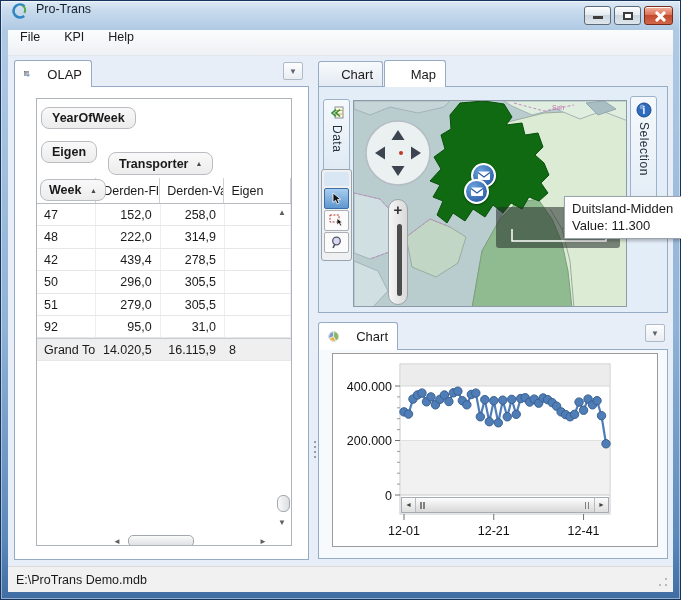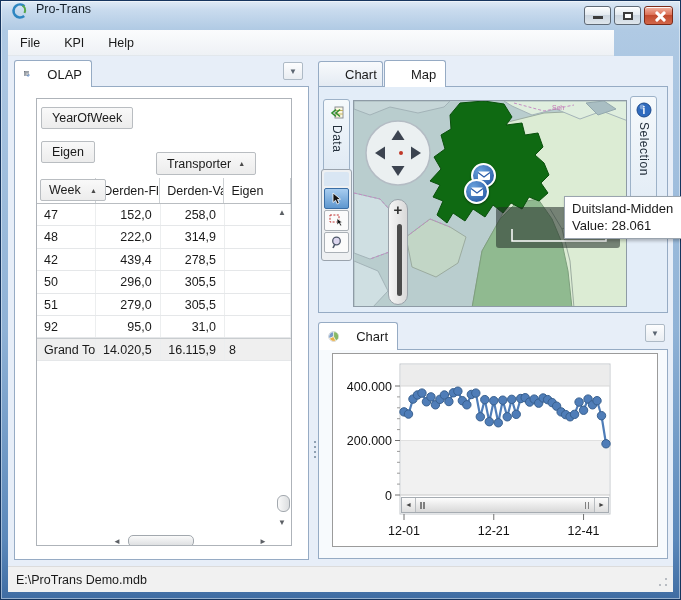--- a/index.html
+++ b/index.html
@@ -19,55 +19,55 @@
   .winbtn.max { left:614px; width:27px; }
   .winbtn.close { left:644px; width:29px; border-color:#7c2a18;
     background:linear-gradient(180deg,#f2b4a2,#dd7258 45%,#c24a2e 50%,#d2674a); }
   .glyph-min { position:absolute; left:8px; bottom:5px; width:10px; height:3px; background:#3c3c3c; }
   .glyph-max { position:absolute; left:8px; top:5px; width:10px; height:8px; border:2px solid #3c3c3c; background:#fff; }
   .glyph-close { position:absolute; left:9px; top:4px; width:11px; height:11px; }
   .glyph-close::before, .glyph-close::after { content:""; position:absolute; left:4.5px; top:-1px; width:3px; height:13px; background:#fff; border-radius:1px; }
   .glyph-close::before { transform:rotate(45deg);} .glyph-close::after { transform:rotate(-45deg);}
 
   
-  .menubar { position:absolute; left:8px; top:30px; width:606px; height:26px;
-    background:linear-gradient(180deg,#fbfcfd,#eef1f5); border-bottom:1px solid #e2e7ec; display:flex; align-items:center; }
+  .menubar { position:absolute; left:8px; top:30px; width:665px; height:26px;
+    background:linear-gradient(180deg,#fbfcfd,#eef1f5); border-bottom:1px solid #e2e7ec; display:flex; align-items:flex-start; }
   .menu-item { padding:0 12px; font-size:12.5px; }
   .client { position:absolute; left:8px; top:56px; width:665px; height:510px; background:#e7eef8; }
   .statusbar { position:absolute; left:8px; top:566px; width:665px; height:26px; background:#f1f1f1; border-top:1px solid #dcdcdc; }
   .status-text { position:absolute; left:8px; top:6px; font-size:12.5px; }
   .resize-grip { position:absolute; right:5px; bottom:5px; width:10px; height:10px;
     background:
       radial-gradient(circle at 8px 2px, #b8bcc2 1.2px, transparent 1.4px),
       radial-gradient(circle at 8px 8px, #b8bcc2 1.2px, transparent 1.4px),
       radial-gradient(circle at 2px 8px, #b8bcc2 1.2px, transparent 1.4px); }
 
   
   .tab { position:absolute; display:flex; align-items:center; gap:17px; padding:0 9px;
-    border:1px solid #96abc4; border-bottom:none; border-radius:3px 3px 0 0; font-size:13px; }
+    border:1px solid #96abc4; border-bottom:none; border-radius:3px 3px 0 0; font-size:13px;justify-content:flex-end; }
   .tab.active { background:#fff; z-index:3; }
   .tab.inactive { background:linear-gradient(180deg,#f8fafc,#e3eaf2); z-index:1; }
   .tab-olap { left:14px; top:60px; width:78px; height:27px; }
   .tab-chart-top { left:318px; top:61px; width:65px; height:26px; }
   .tab-map { left:384px; top:60px; width:62px; height:27px; }
   .tab-chart-bottom { left:318px; top:322px; width:80px; height:28px; }
   .panel { position:absolute; background:#fff; border:1px solid #96abc4; z-index:2; }
   .panel-left { left:14px; top:86px; width:295px; height:474px; }
   .panel-map { left:318px; top:86px; width:350px; height:227px; background:#e3edf8; }
   .panel-chart { left:318px; top:349px; width:350px; height:210px; background:#f7fafd; }
   .dd-btn { position:absolute; width:20px; height:18px; border:1px solid #aebac6; border-radius:2px;
     background:linear-gradient(180deg,#fdfdfe,#e9edf2); color:#5a6470; font-size:8px; text-align:center; line-height:17px; z-index:3; }
   .dd1 { left:283px; top:62px; } .dd2 { left:645px; top:324px; }
 
   
   .table-box { position:absolute; left:21px; top:11px; width:256px; height:448px; border:1px solid #aeb3b9; overflow:hidden; background:#fff; }
   .fld-btn { position:absolute; height:22px; padding:0 10px; display:inline-flex; align-items:center; gap:7px;
-    background:linear-gradient(180deg,#f9f9f9,#ececec); border:1px solid #b9bdc1; border-radius:2px; font-size:12.5px; }
+    background:linear-gradient(180deg,#f9f9f9,#ececec); border:1px solid #b9bdc1; border-radius:8px; font-size:12.5px;font-weight:bold; }
   .btn-yearofweek { left:4px; top:8px; } .btn-stops { left:4px; top:42px; }
-  .btn-transporter { left:71px; top:53px; height:23px;margin-left:48px; }
+  .btn-transporter { left:71px; top:53px; height:23px; }
   .sort-arrow { font-size:7px; color:#4a4a4a; }
   .grid { position:absolute; left:0; top:79px; width:254px; }
   .grid-hdr { display:flex; height:26px; border-bottom:1px solid #b9bdc1; position:relative; }
   .grid-hdr .hc { border-right:1px solid #cdd1d4; padding:6px 0 0 7px; font-size:12.5px; overflow:hidden; white-space:nowrap; }
   .hc0 { width:71px; } .hc1 { width:77px; } .hc2 { width:77px; } .hc3 { width:80px; }
   .btn-week { position:absolute; left:3px; top:1px; width:66px; justify-content:space-between; padding:0 8px; }
   .grid-row { display:flex; height:22.4px; border-bottom:1px solid #e5e7e9; }
   .grid-row .gc { overflow:hidden; white-space:nowrap; border-right:1px solid #eceeef; padding-top:4px; font-size:12.5px; }
   .gc0 { width:71px; padding-left:7px; } .gc1,.gc2 { width:77px; text-align:right; padding-right:8px; } .gc3 { width:80px; padding-left:4px; }
   .grid-row.total { background:#efefef; border-top:1px solid #c9cdd0; }
@@ -359,21 +359,21 @@
         <circle cx="8" cy="8" r="7" fill="var(--selection-icon)" stroke="#1d4a8c"></circle>
         <circle cx="6" cy="5" r="2.4" fill="rgba(255,255,255,0.35)"></circle>
         <text x="8" y="12" font-size="10" font-weight="bold" fill="#fff" text-anchor="middle">i</text>
       </svg>
       <span class="vtext">Selection</span>
     </div>
   </div>
 
   <div class="map-tooltip">
     <div class="tip-title">Duitsland-Midden</div>
-    <div class="tip-value">Value: 28.061</div>
+    <div class="tip-value">Value: 11.300</div>
   </div>
 
   <div class="tab active tab-chart-bottom">
     <svg width="19" height="19" viewBox="0 0 19 19">
       <circle cx="9.5" cy="9.5" r="8" fill="#eef3f8" stroke="#5f7080"></circle>
       <path d="M9.5,9.5 L9.5,1.5 A8,8 0 0,0 2.4,13 Z" fill="#7a9cc8" stroke="#fff"></path>
       <path d="M9.5,9.5 L2.4,13 A8,8 0 0,0 13.5,16.7 Z" fill="#e8b04a" stroke="#fff"></path>
       <path d="M9.5,9.5 L13.5,16.7 A8,8 0 0,0 9.5,1.5 Z" fill="#88b868" stroke="#fff"></path>
     </svg>
     <span>Chart</span>

